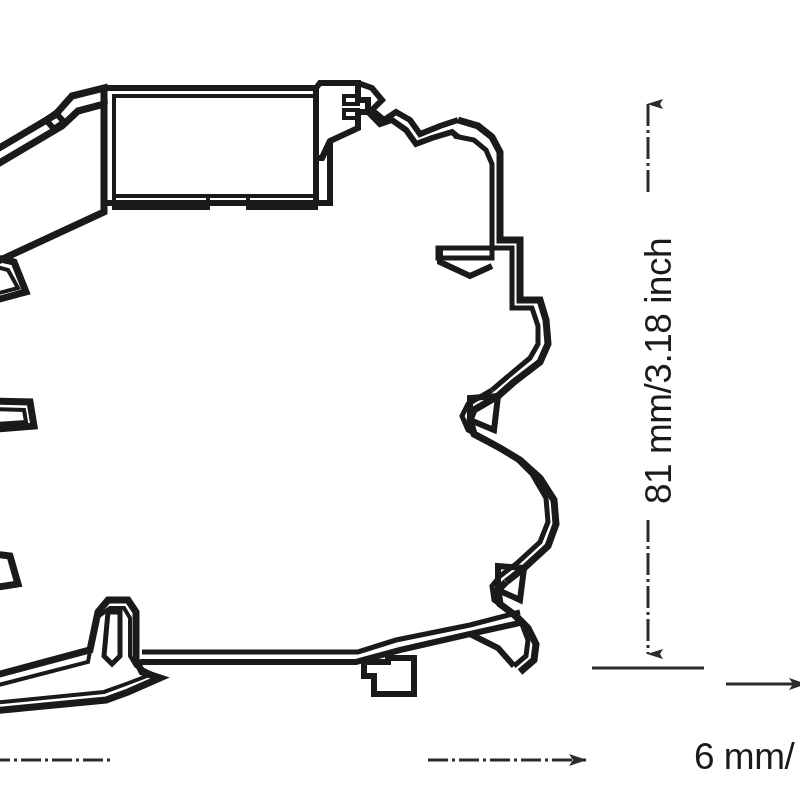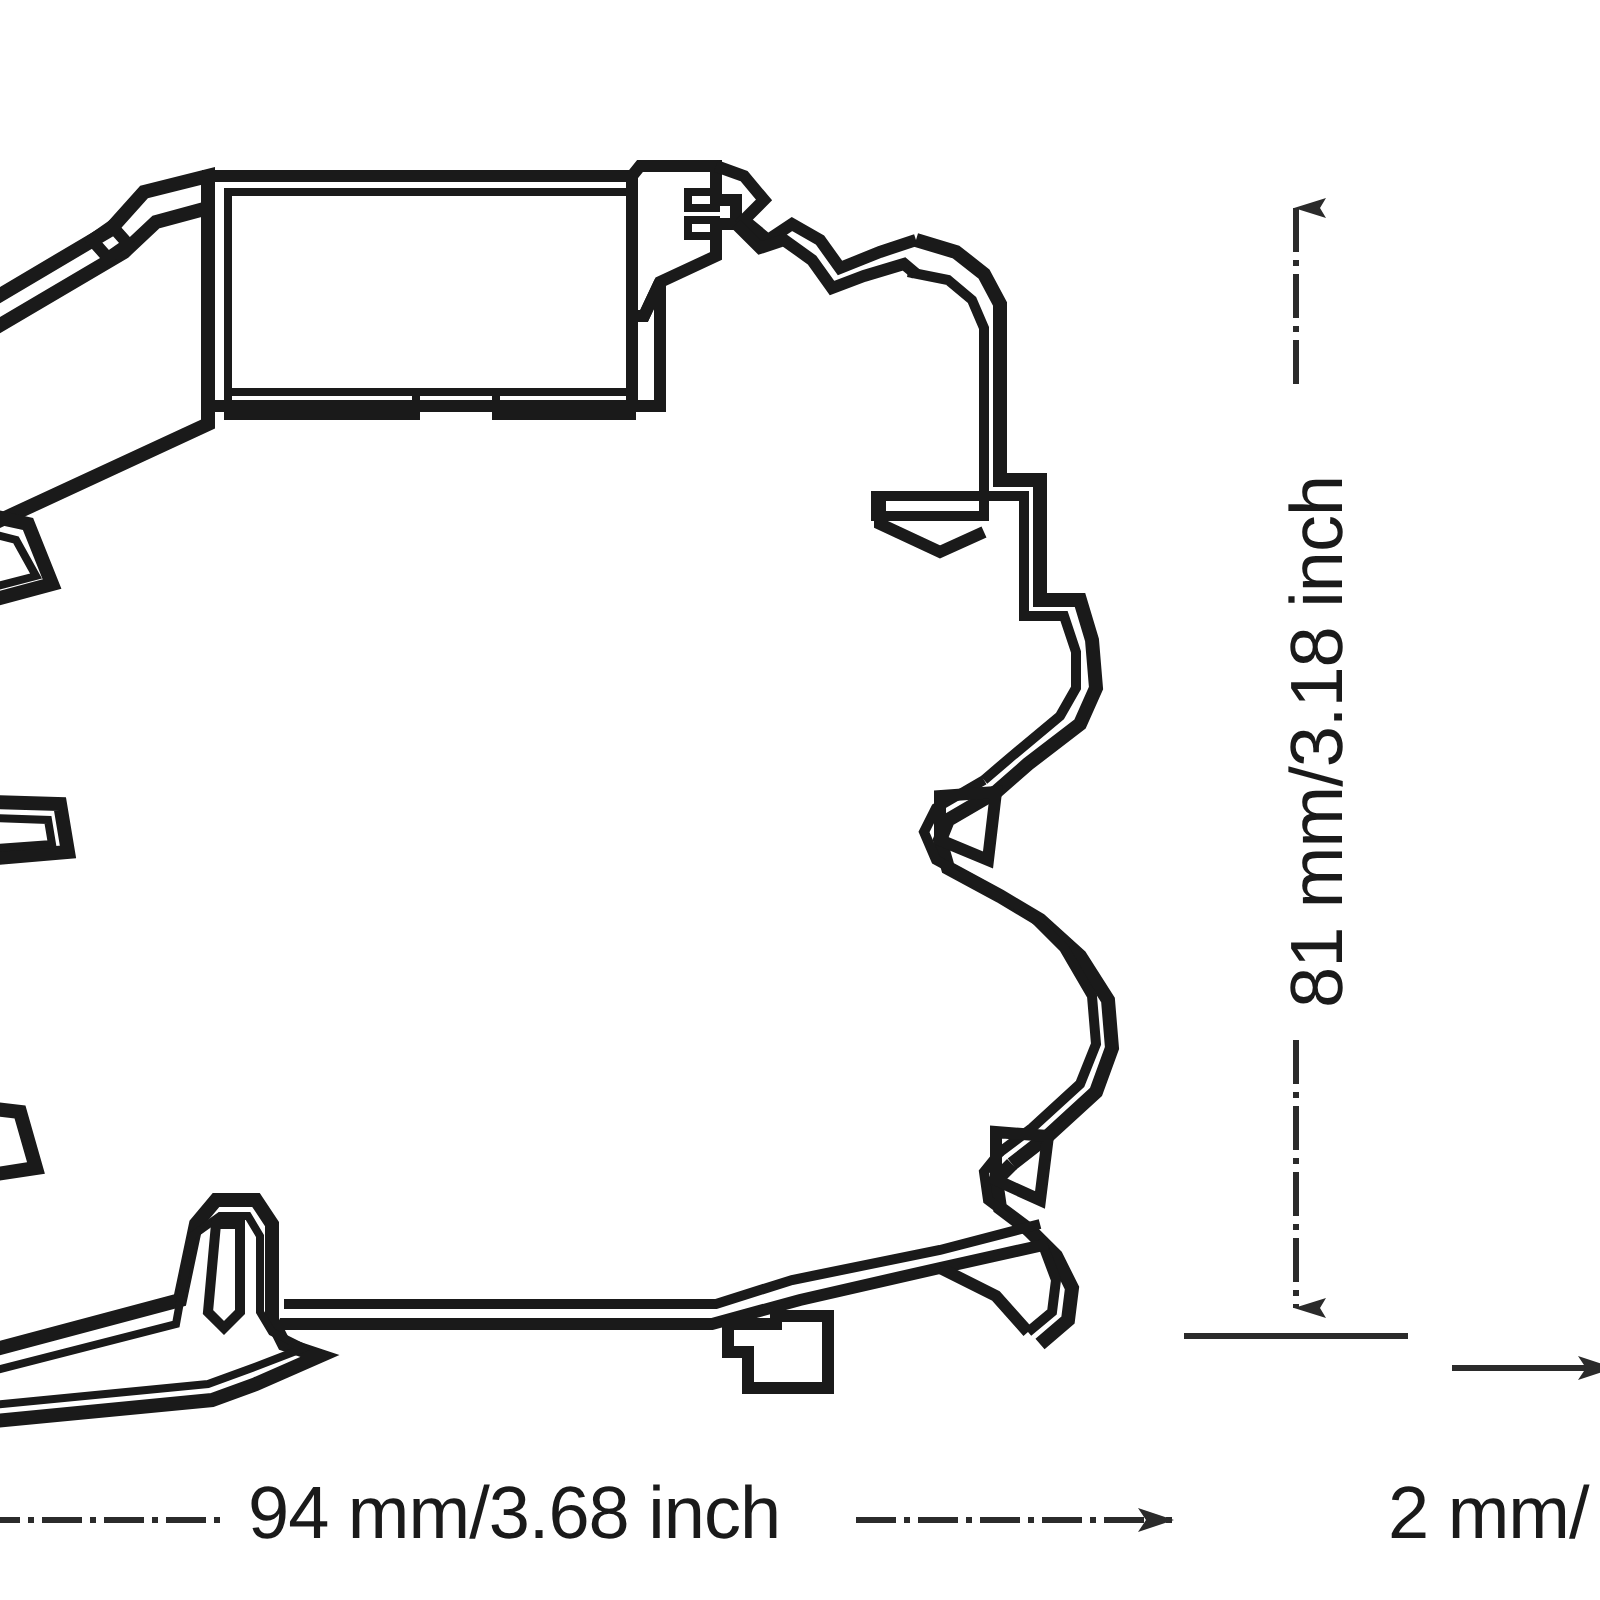--- a/index.html
+++ b/index.html
@@ -286,17 +286,16 @@
       <line x1="428" y1="760" x2="586" y2="760" stroke="#2b2b2b" stroke-width="3" stroke-dasharray="20 4 3 4" marker-end="url(#arrow-right)"></line>
 
       <line x1="726" y1="684" x2="806" y2="684" stroke="#2b2b2b" stroke-width="3" marker-end="url(#arrow-right)"></line>
 
     </g>
 
   </svg>
 
   <div class="dim-text" id="dim-vertical-label">81 mm/3.18 inch</div>
 
-  <div class="dim-text" id="dim-horizontal-label">94 mm/3.68 inch</div>
-
-  <div class="dim-text" id="dim-depth-label">2 mm/</div>
+
+  <div class="dim-text" id="dim-depth-label">6 mm/</div>
 
 </div>
 
 </body></html>

